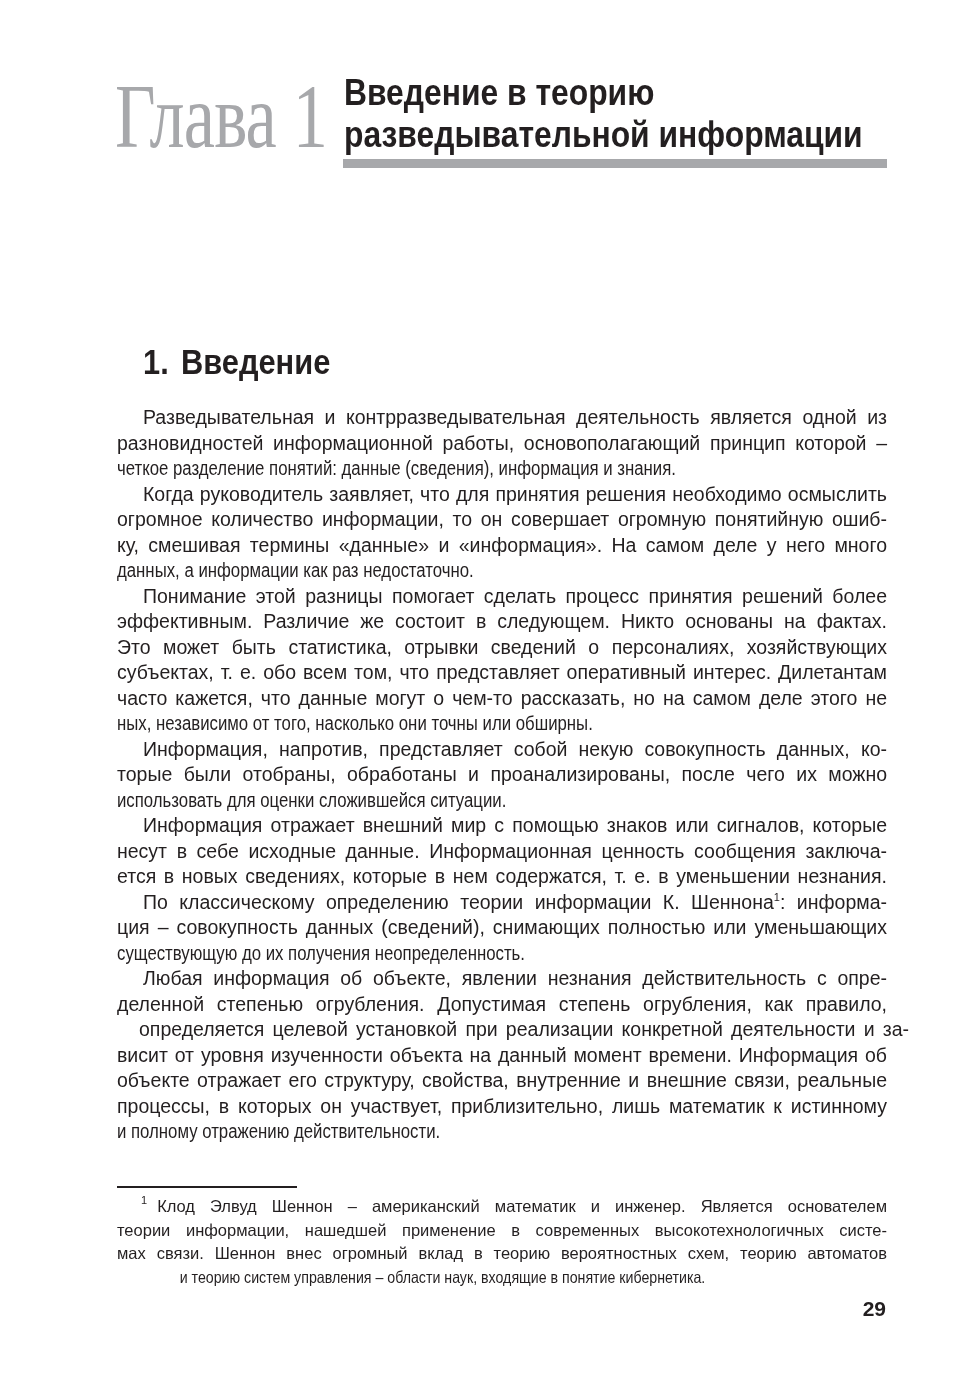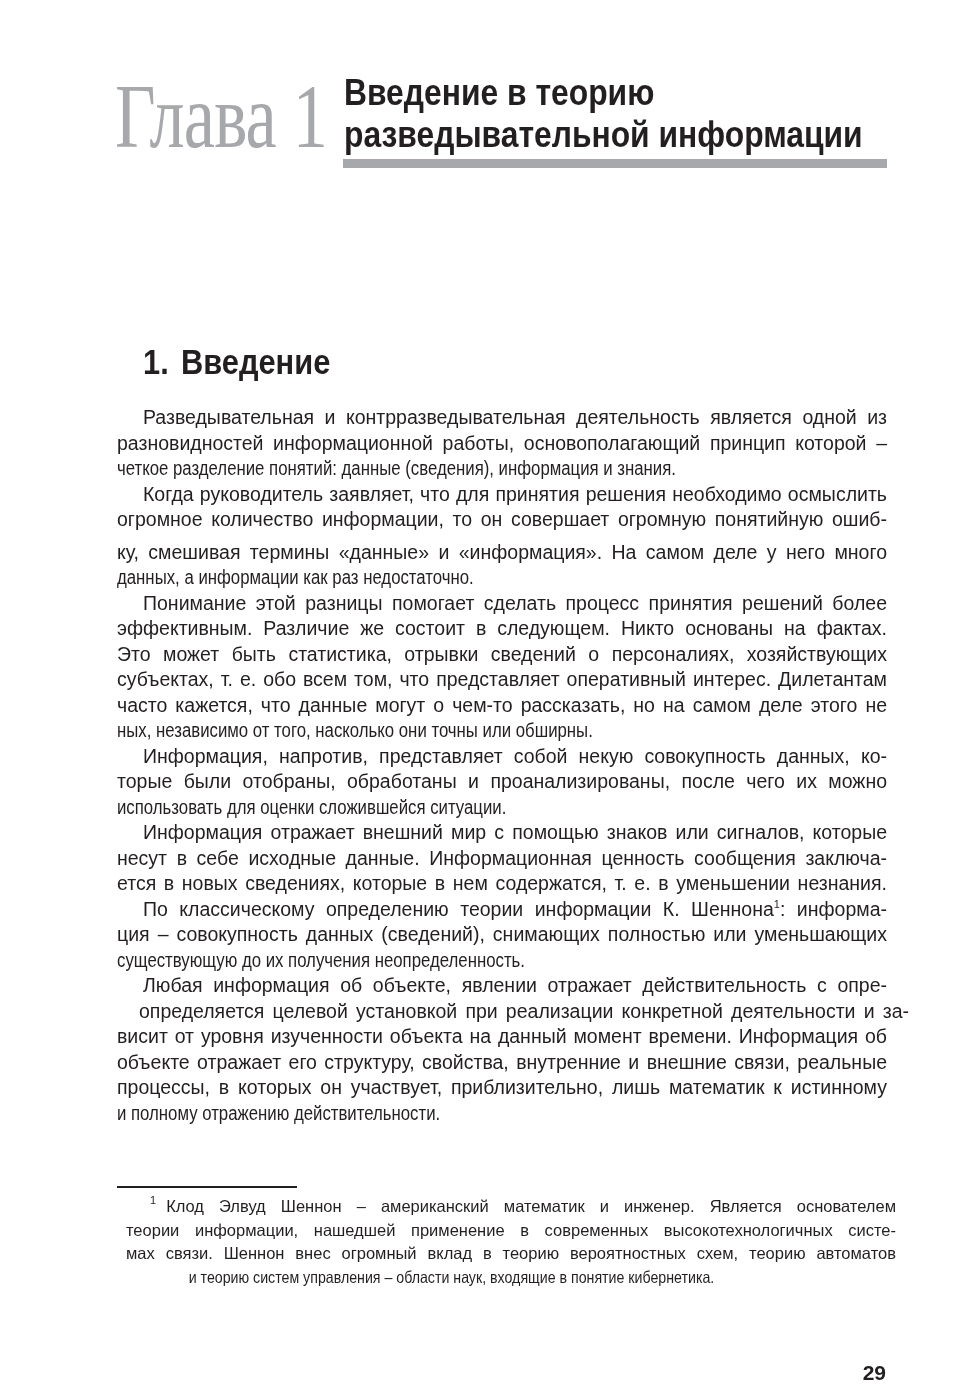--- a/index.html
+++ b/index.html
@@ -90,39 +90,39 @@
     .footnote-rule {
       position: absolute;
       left: 117px;
       top: 1186px;
       width: 180px;
       height: 1.5px;
       background: #231f20;
     }
     .footnotes {
       position: absolute;
-      left: 126px;
+      left: 117px;
       top: 1195px;
       width: 770px;
     }
     .fline {
       height: 23.5px;
       line-height: 23.5px;
       font-family: "Liberation Sans", "DejaVu Sans", sans-serif;
       font-size: 16.5px;
       white-space: nowrap;
       text-align: justify;
       text-align-last: justify;
     }
     .fline.indent { padding-left: 24px; }
     .fline.last { text-align-last: left; }
     .page-number {
       position: absolute;
       right: 88px;
-      top: 1361px;
+      top: 1297px;
       font-family: "Liberation Sans", "DejaVu Sans", sans-serif;
       font-weight: bold;
       font-size: 21px;
       color: #231f20;
     }
   </style>
 </head>
 <body>
 
 <div>
@@ -137,38 +137,39 @@
 <h1 class="section-heading" style="margin:0;">
   <span class="num">1.</span><span>Введение</span>
 </h1>
 
 <div class="body-text" id="body-text">
     <div class="line indent" style="transform: scaleX(1); width: 770px; box-sizing: border-box; padding-left: 26px;">Разведывательная и контрразведывательная деятельность является одной из</div>
     <div class="line" style="transform: scaleX(1); width: 770px; box-sizing: border-box; padding-left: 0px;">разновидностей информационной работы, основополагающий принцип которой –</div>
     <div class="line last" style="transform: scaleX(0.86); width: 895.349px; box-sizing: border-box; padding-left: 0px;">четкое разделение понятий: данные (сведения), информация и знания.</div>
     <div class="line indent" style="transform: scaleX(1); width: 770px; box-sizing: border-box; padding-left: 26px;">Когда руководитель заявляет, что для принятия решения необходимо осмыслить</div>
     <div class="line" style="transform: scaleX(1); width: 770px; box-sizing: border-box; padding-left: 0px;">огромное количество информации, то он совершает огромную понятийную ошиб-</div>
-    <div class="line" style="transform: scaleX(1); width: 770px; box-sizing: border-box; padding-left: 0px; margin-top: 7px;">ку, смешивая термины «данные» и «информация». На самом деле у него много</div>
+    <div class="line" style="transform: scaleX(1); width: 770px; box-sizing: border-box; padding-left: 0px;">ку, смешивая термины «данные» и «информация». На самом деле у него много</div>
     <div class="line last" style="transform: scaleX(0.86); width: 895.349px; box-sizing: border-box; padding-left: 0px;">данных, а информации как раз недостаточно.</div>
     <div class="line indent" style="transform: scaleX(1); width: 770px; box-sizing: border-box; padding-left: 26px;">Понимание этой разницы помогает сделать процесс принятия решений более</div>
     <div class="line" style="transform: scaleX(1); width: 770px; box-sizing: border-box; padding-left: 0px;">эффективным. Различие же состоит в следующем. Никто основаны на фактах.</div>
     <div class="line" style="transform: scaleX(1); width: 770px; box-sizing: border-box; padding-left: 0px;">Это может быть статистика, отрывки сведений о персоналиях, хозяйствующих</div>
     <div class="line" style="transform: scaleX(1); width: 770px; box-sizing: border-box; padding-left: 0px;">субъектах, т. е. обо всем том, что представляет оперативный интерес. Дилетантам</div>
     <div class="line" style="transform: scaleX(1); width: 770px; box-sizing: border-box; padding-left: 0px;">часто кажется, что данные могут о чем-то рассказать, но на самом деле этого не</div>
     <div class="line last" style="transform: scaleX(0.86); width: 895.349px; box-sizing: border-box; padding-left: 0px;">ных, независимо от того, насколько они точны или обширны.</div>
     <div class="line indent" style="transform: scaleX(1); width: 770px; box-sizing: border-box; padding-left: 26px;">Информация, напротив, представляет собой некую совокупность данных, ко-</div>
     <div class="line" style="transform: scaleX(1); width: 770px; box-sizing: border-box; padding-left: 0px;">торые были отобраны, обработаны и проанализированы, после чего их можно</div>
     <div class="line last" style="transform: scaleX(0.86); width: 895.349px; box-sizing: border-box; padding-left: 0px;">использовать для оценки сложившейся ситуации.</div>
     <div class="line indent" style="transform: scaleX(1); width: 770px; box-sizing: border-box; padding-left: 26px;">Информация отражает внешний мир с помощью знаков или сигналов, которые</div>
     <div class="line" style="transform: scaleX(1); width: 770px; box-sizing: border-box; padding-left: 0px;">несут в себе исходные данные. Информационная ценность сообщения заключа-</div>
     <div class="line" style="transform: scaleX(1); width: 770px; box-sizing: border-box; padding-left: 0px;">ется в новых сведениях, которые в нем содержатся, т. е. в уменьшении незнания.</div>
     <div class="line indent" style="transform: scaleX(1); width: 770px; box-sizing: border-box; padding-left: 26px;"><span>По классическому определению теории информации К. Шеннона</span><sup class="fn">1</sup><span>: информа-</span></div>
     <div class="line" style="transform: scaleX(1); width: 770px; box-sizing: border-box; padding-left: 0px;">ция – совокупность данных (сведений), снимающих полностью или уменьшающих</div>
     <div class="line last" style="transform: scaleX(0.86); width: 895.349px; box-sizing: border-box; padding-left: 0px;">существующую до их получения неопределенность.</div>
-    <div class="line indent" style="transform: scaleX(1); width: 770px; box-sizing: border-box; padding-left: 26px;">Любая информация об объекте, явлении отражает действительность с опре-</div>
+    <div class="line indent" style="transform: scaleX(1); width: 770px; box-sizing: border-box; padding-left: 26px;">Любая информация об объекте, явлении незнания действительность с опре-</div>
+    <div class="line" style="transform: scaleX(1); width: 770px; box-sizing: border-box; padding-left: 0px;">деленной степенью огрубления. Допустимая степень огрубления, как правило,</div>
     <div class="line" style="transform: scaleX(1); width: 770px; box-sizing: border-box; padding-left: 0px; margin-left: 22px;">определяется целевой установкой при реализации конкретной деятельности и за-</div>
     <div class="line" style="transform: scaleX(1); width: 770px; box-sizing: border-box; padding-left: 0px;">висит от уровня изученности объекта на данный момент времени. Информация об</div>
     <div class="line" style="transform: scaleX(1); width: 770px; box-sizing: border-box; padding-left: 0px;">объекте отражает его структуру, свойства, внутренние и внешние связи, реальные</div>
     <div class="line" style="transform: scaleX(1); width: 770px; box-sizing: border-box; padding-left: 0px;">процессы, в которых он участвует, приблизительно, лишь математик к истинному</div>
     <div class="line last" style="transform: scaleX(0.86); width: 895.349px; box-sizing: border-box; padding-left: 0px;">и полному отражению действительности.</div>
   </div>
 
 <div class="footnote-rule"></div>
 <div class="footnotes" id="footnotes">
     <div class="fline indent" style="transform: scaleX(1); width: 770px; box-sizing: border-box; padding-left: 24px;"><sup class="fn" style="margin-right: 10px;">1</sup><span>Клод Элвуд Шеннон – американский математик и инженер. Является основателем</span></div>

